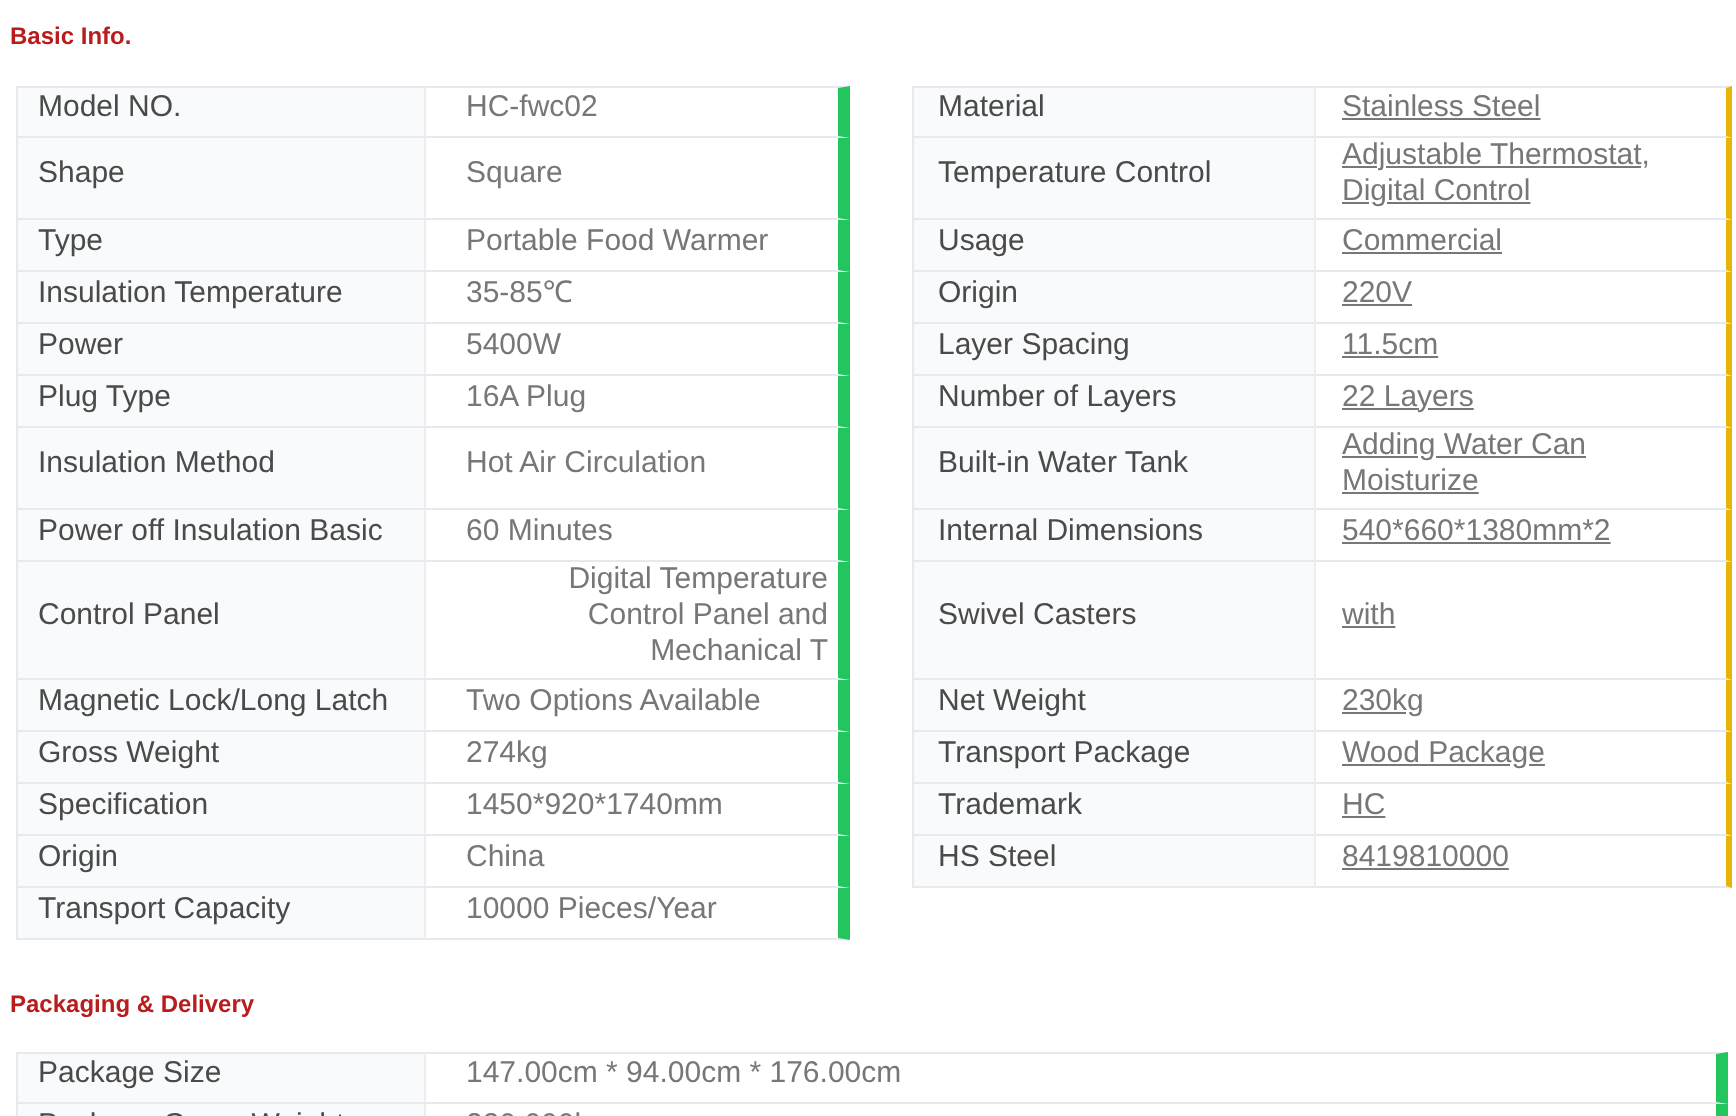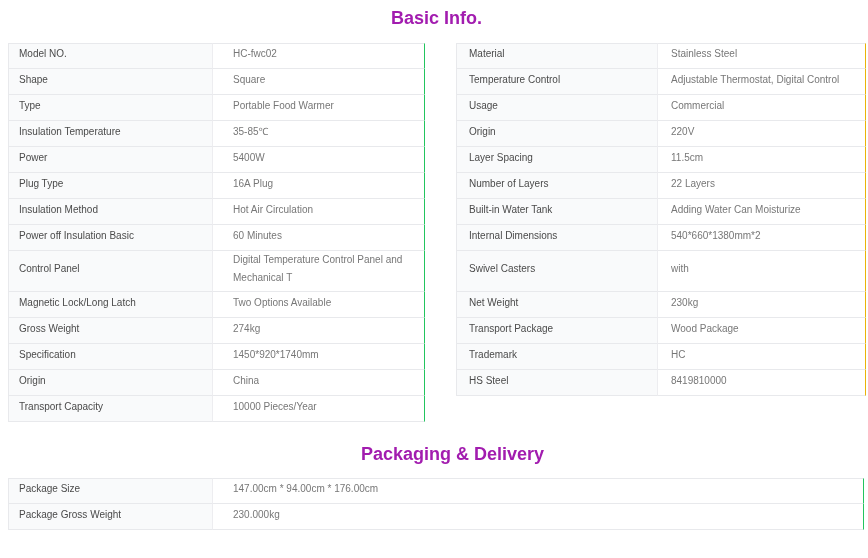--- a/index.html
+++ b/index.html
@@ -4,55 +4,54 @@
 <style>
   * { box-sizing: border-box; }
   html, body { margin: 0; padding: 0; }
   body {
     width: 868px; height: 558px; overflow: hidden;
     background: #ffffff;
     font-family: "Liberation Sans", sans-serif;
   }
   .section-heading {
     margin: 0; padding: 10px 0 0 5px;
-    font-size: 18px; font-weight: bold; line-height: 17px;
-    color: #a21caf;
-    text-align: center;
+    font-size: 12px; font-weight: bold; line-height: 17px;
+    color: #b91c1c;
   }
-  .section-heading.second { padding-top: 24px; margin-left: 32px; }
+  .section-heading.second { padding-top: 24px; }
 
   .spec-grid {
     display: grid;
     grid-template-columns: 205px 212px 19px 214px 208px;
     grid-auto-rows: minmax(26px, auto);
     margin: 16px 0 0 8px;
   }
   .pkg-grid {
     display: grid;
     grid-template-columns: 205px 651px;
     grid-auto-rows: minmax(26px, auto);
     margin: 15px 0 0 8px;
   }
   .row { display: contents; }
   .cell {
     display: flex; align-items: center;
-    font-size: 10px; line-height: 18px;
+    font-size: 15px; line-height: 18px;
     padding-top: 0; padding-bottom: 4px;
     border-bottom: 1px solid #e8e9ec;
   }
   .lab {
     background: #f9fafb; color: #4a4a4a;
     border-right: 1px solid #ededf0;
     padding-left: 10px; padding-right: 6px;
   }
   .val { color: #777777; padding-right: 5px; }
   .ll { border-left: 1px solid #e8e9ec; }
-  .vl { border-right: 1px solid #22c55e; padding-left: 20px; }
+  .vl { border-right: 6px solid #22c55e; padding-left: 20px; text-align: right; }
   .lr { border-left: 1px solid #e8e9ec; padding-left: 12px; margin-left: 12px; }
-  .vr { border-right: 1px solid #eab308; padding-left: 13px; }
+  .vr { border-right: 3px solid #eab308; padding-left: 13px; text-decoration: underline; }
   .spacer { border: none; background: none; }
   .row-first > .cell { border-top: 1px solid #e8e9ec; }
   .row-first > .spacer { border-top: none; }
 </style>
 </head>
 <body>
 
 <h2 class="section-heading">Basic Info.</h2>
 
 <div class="spec-grid">

